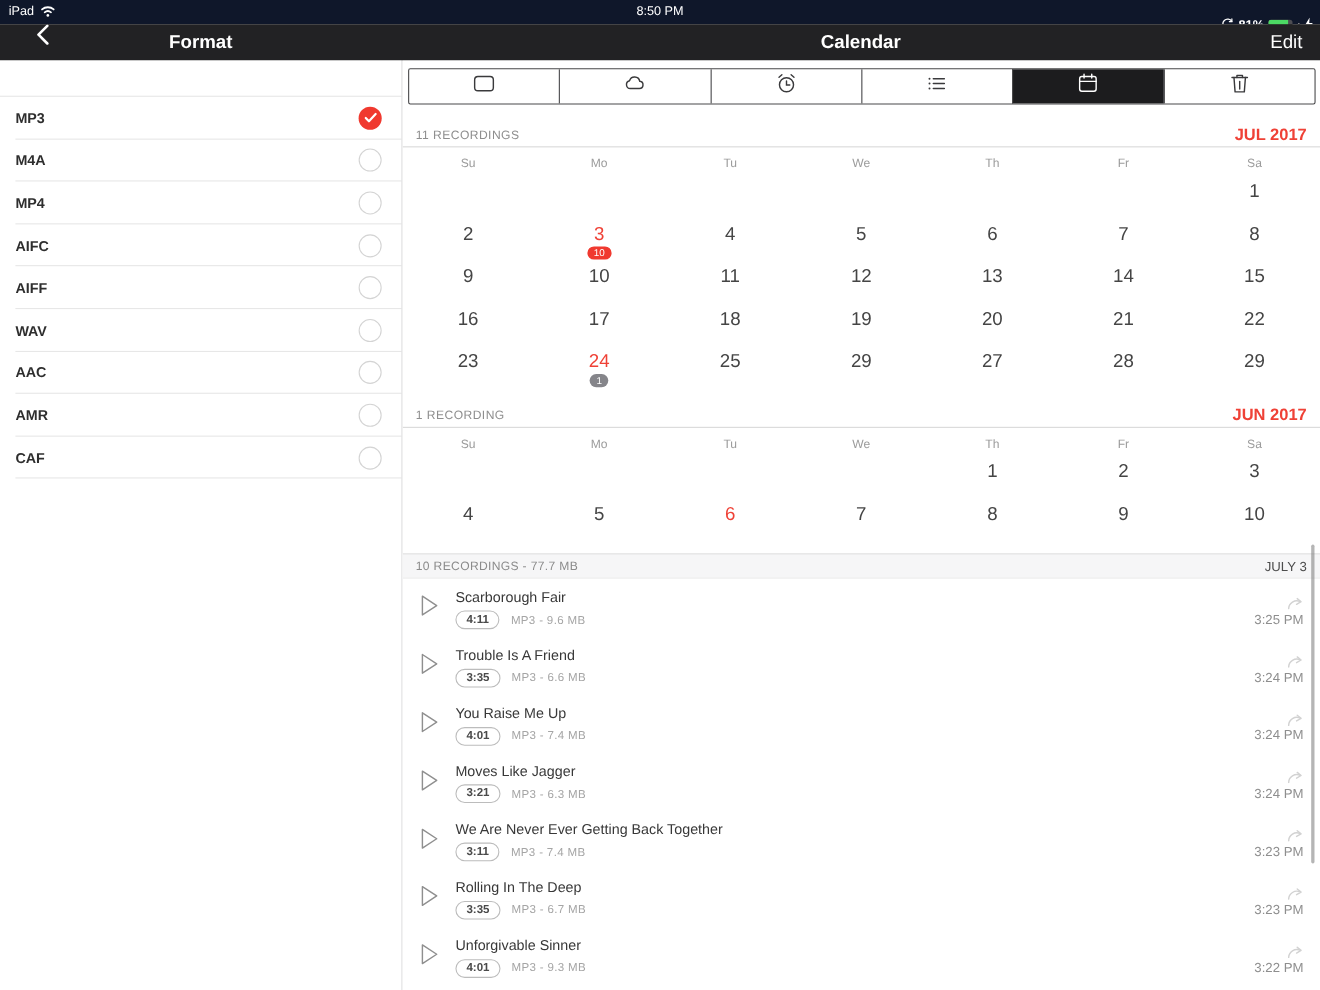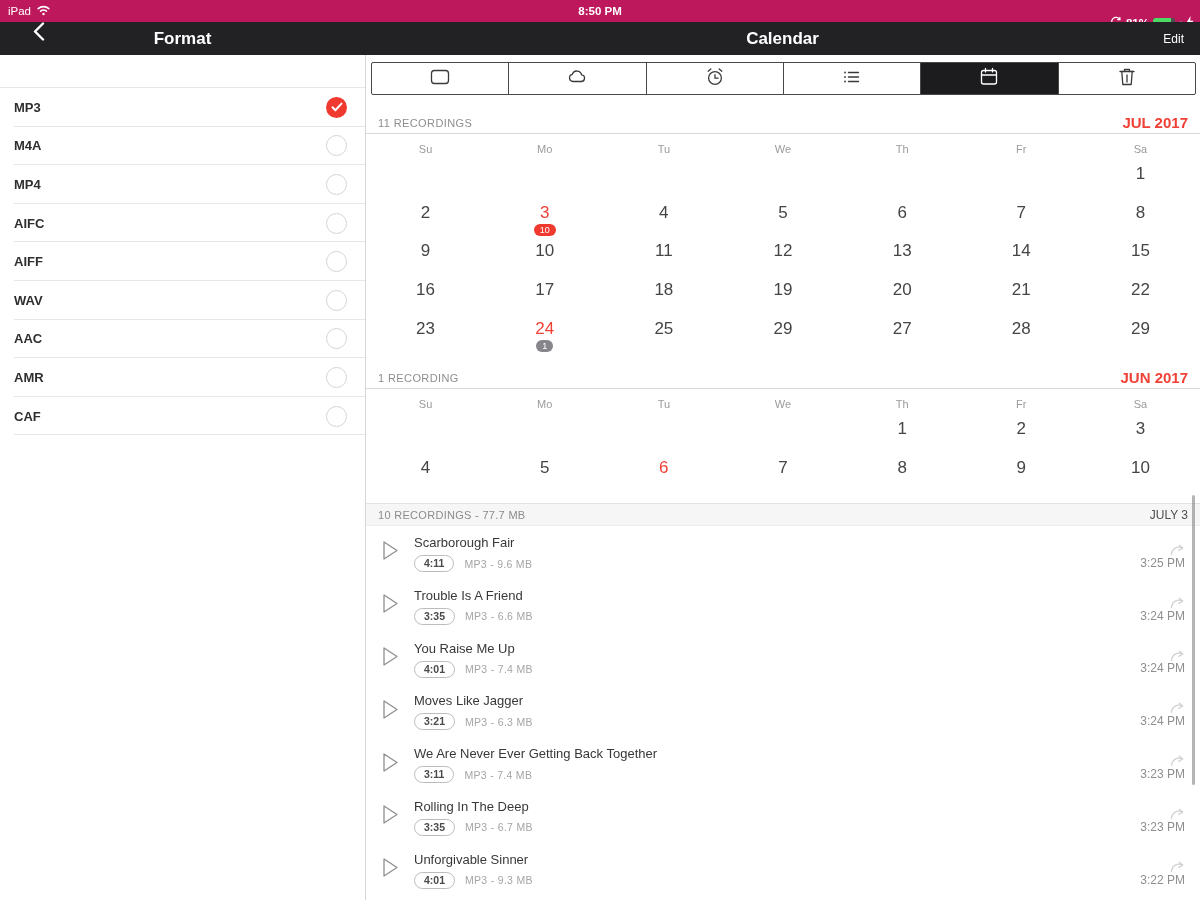--- a/index.html
+++ b/index.html
@@ -1,41 +1,41 @@
 <!DOCTYPE html>
 <html><head>
 <meta charset="utf-8">
 <style>
   html,body{margin:0;padding:0;}
   body{width:1200px;height:900px;overflow:hidden;background:#fff;
        font-family:"Liberation Sans",sans-serif;-webkit-font-smoothing:antialiased;}
   .app{position:relative;width:1200px;height:900px;}
 
   
-  .status-bar{position:absolute;top:0;left:0;right:0;height:22px;background:#be185d;
+  .status-bar{position:absolute;top:0;left:0;right:0;height:22px;background:#0f172a;
               color:#fff;display:flex;align-items:center;font-size:11.5px;}
   .sb-left{position:absolute;left:8px;display:flex;align-items:center;gap:5px;}
-  .sb-center{position:absolute;left:0;right:0;text-align:center;font-weight:bold;}
+  .sb-center{position:absolute;left:0;right:0;text-align:center;font-weight:normal;}
   .sb-right{position:absolute;right:6px;display:flex;align-items:center;gap:4px;font-weight:bold;margin-top:24px;}
   .batt{position:relative;width:22px;height:10px;border-radius:2.5px;background:#4d4d52;overflow:hidden;}
   .batt-fill{position:absolute;left:0;top:0;bottom:0;background:#4cd964;border-radius:2px 0 0 2px;}
   .batt-tip{width:2px;height:4px;background:#86868b;border-radius:0 1.5px 1.5px 0;margin-left:1px;}
 
   
   .nav-bar{position:absolute;top:22px;left:0;right:0;height:33px;background:#222224;color:#fff;}
   .nav-left{position:absolute;left:0;top:0;bottom:0;width:365px;}
   .back-btn{position:absolute;left:10px;top:0;bottom:0;display:flex;align-items:center;gap:12px;
             font-size:16px;cursor:pointer;flex-direction:column;}
   .nav-title-left{position:absolute;left:0;right:0;top:0;bottom:0;display:flex;align-items:center;
                   justify-content:center;font-size:17px;font-weight:bold;}
   .nav-right{position:absolute;left:365px;right:0;top:0;bottom:0;}
   .nav-title-center{position:absolute;left:0;right:0;top:0;bottom:0;display:flex;align-items:center;
                     justify-content:center;font-size:17px;font-weight:bold;}
   .edit-btn{position:absolute;right:16px;top:0;bottom:0;display:flex;align-items:center;
-            font-size:12px;cursor:pointer;}
+            font-size:17px;cursor:pointer;}
 
   
   .left-panel{position:absolute;top:55px;left:0;width:365px;bottom:0;background:#fff;}
   .format-list{margin-top:32px;border-top:1px solid #e7e7e7;}
   .format-row{position:relative;height:38.6px;display:flex;align-items:center;}
   .format-row::after{content:"";position:absolute;left:14px;right:0;bottom:0;border-bottom:1px solid #e7e7e7;}
   .format-label{margin-left:14px;font-size:13px;font-weight:bold;color:#2e2e2e;}
   .radio{position:absolute;right:18px;width:21px;height:21px;border-radius:50%;
          border:1.5px solid #d4d4d4;box-sizing:border-box;display:flex;align-items:center;justify-content:center;}
   .radio.checked{border:none;background:#f0392f;}

